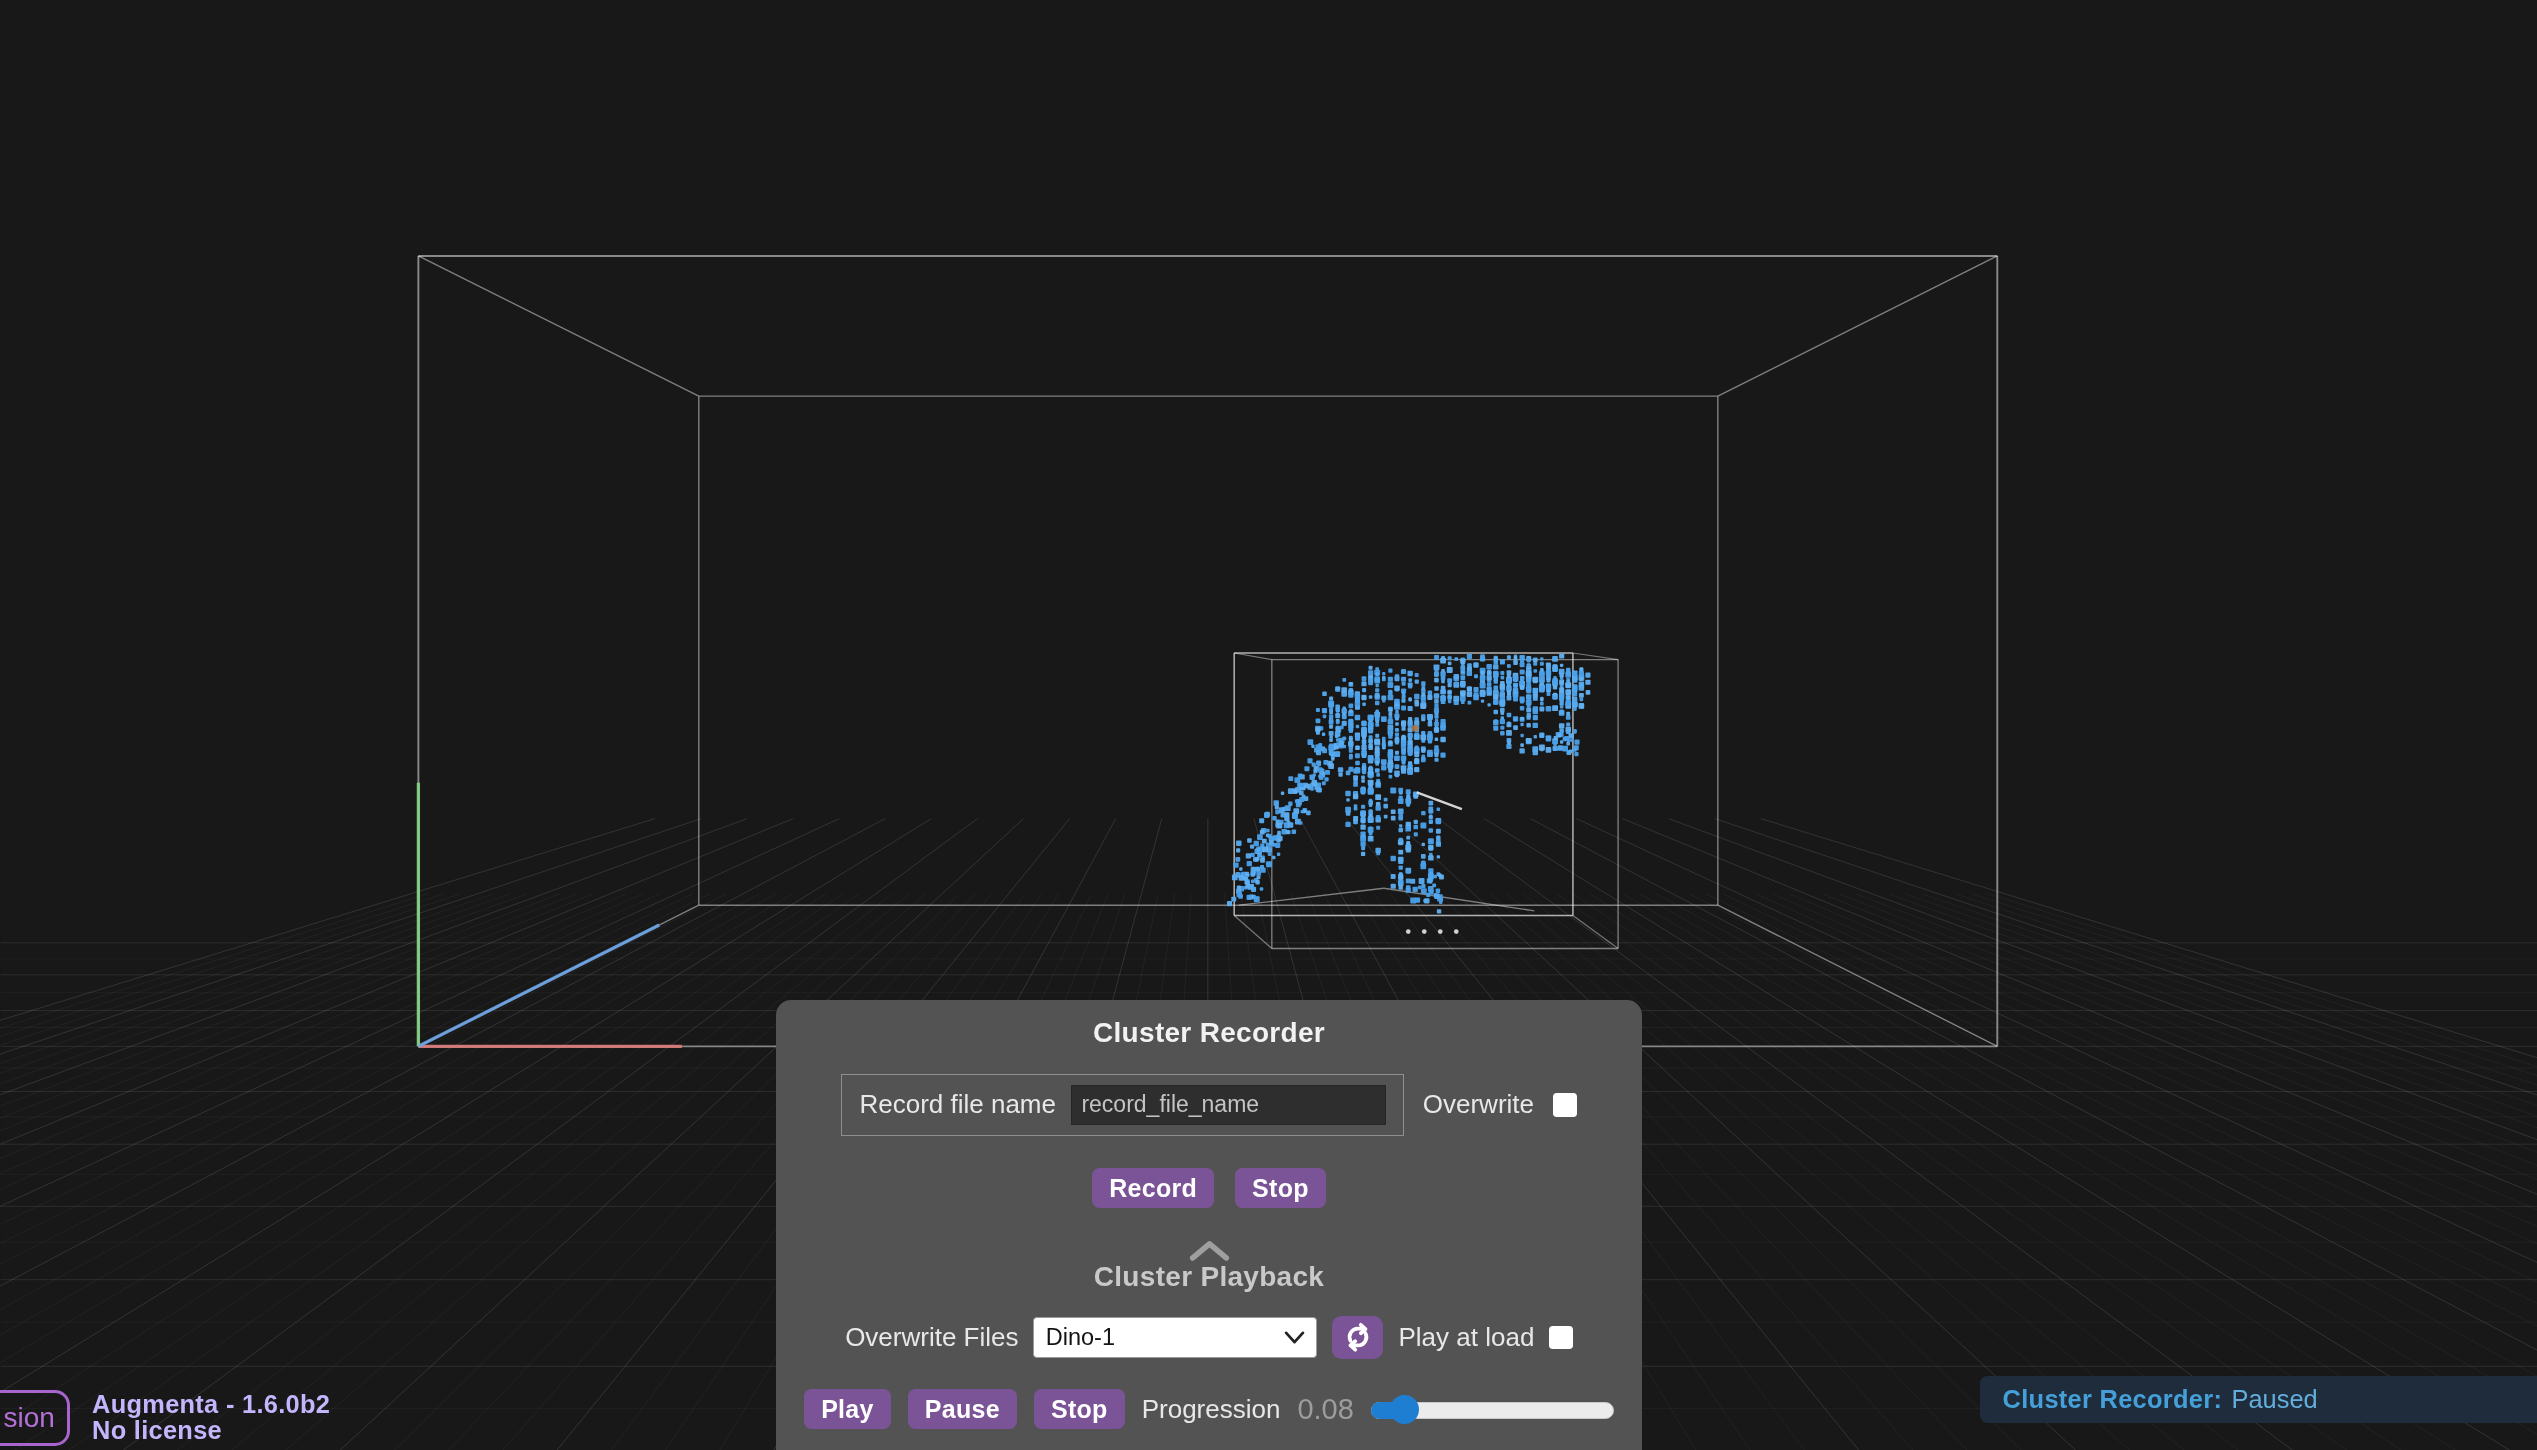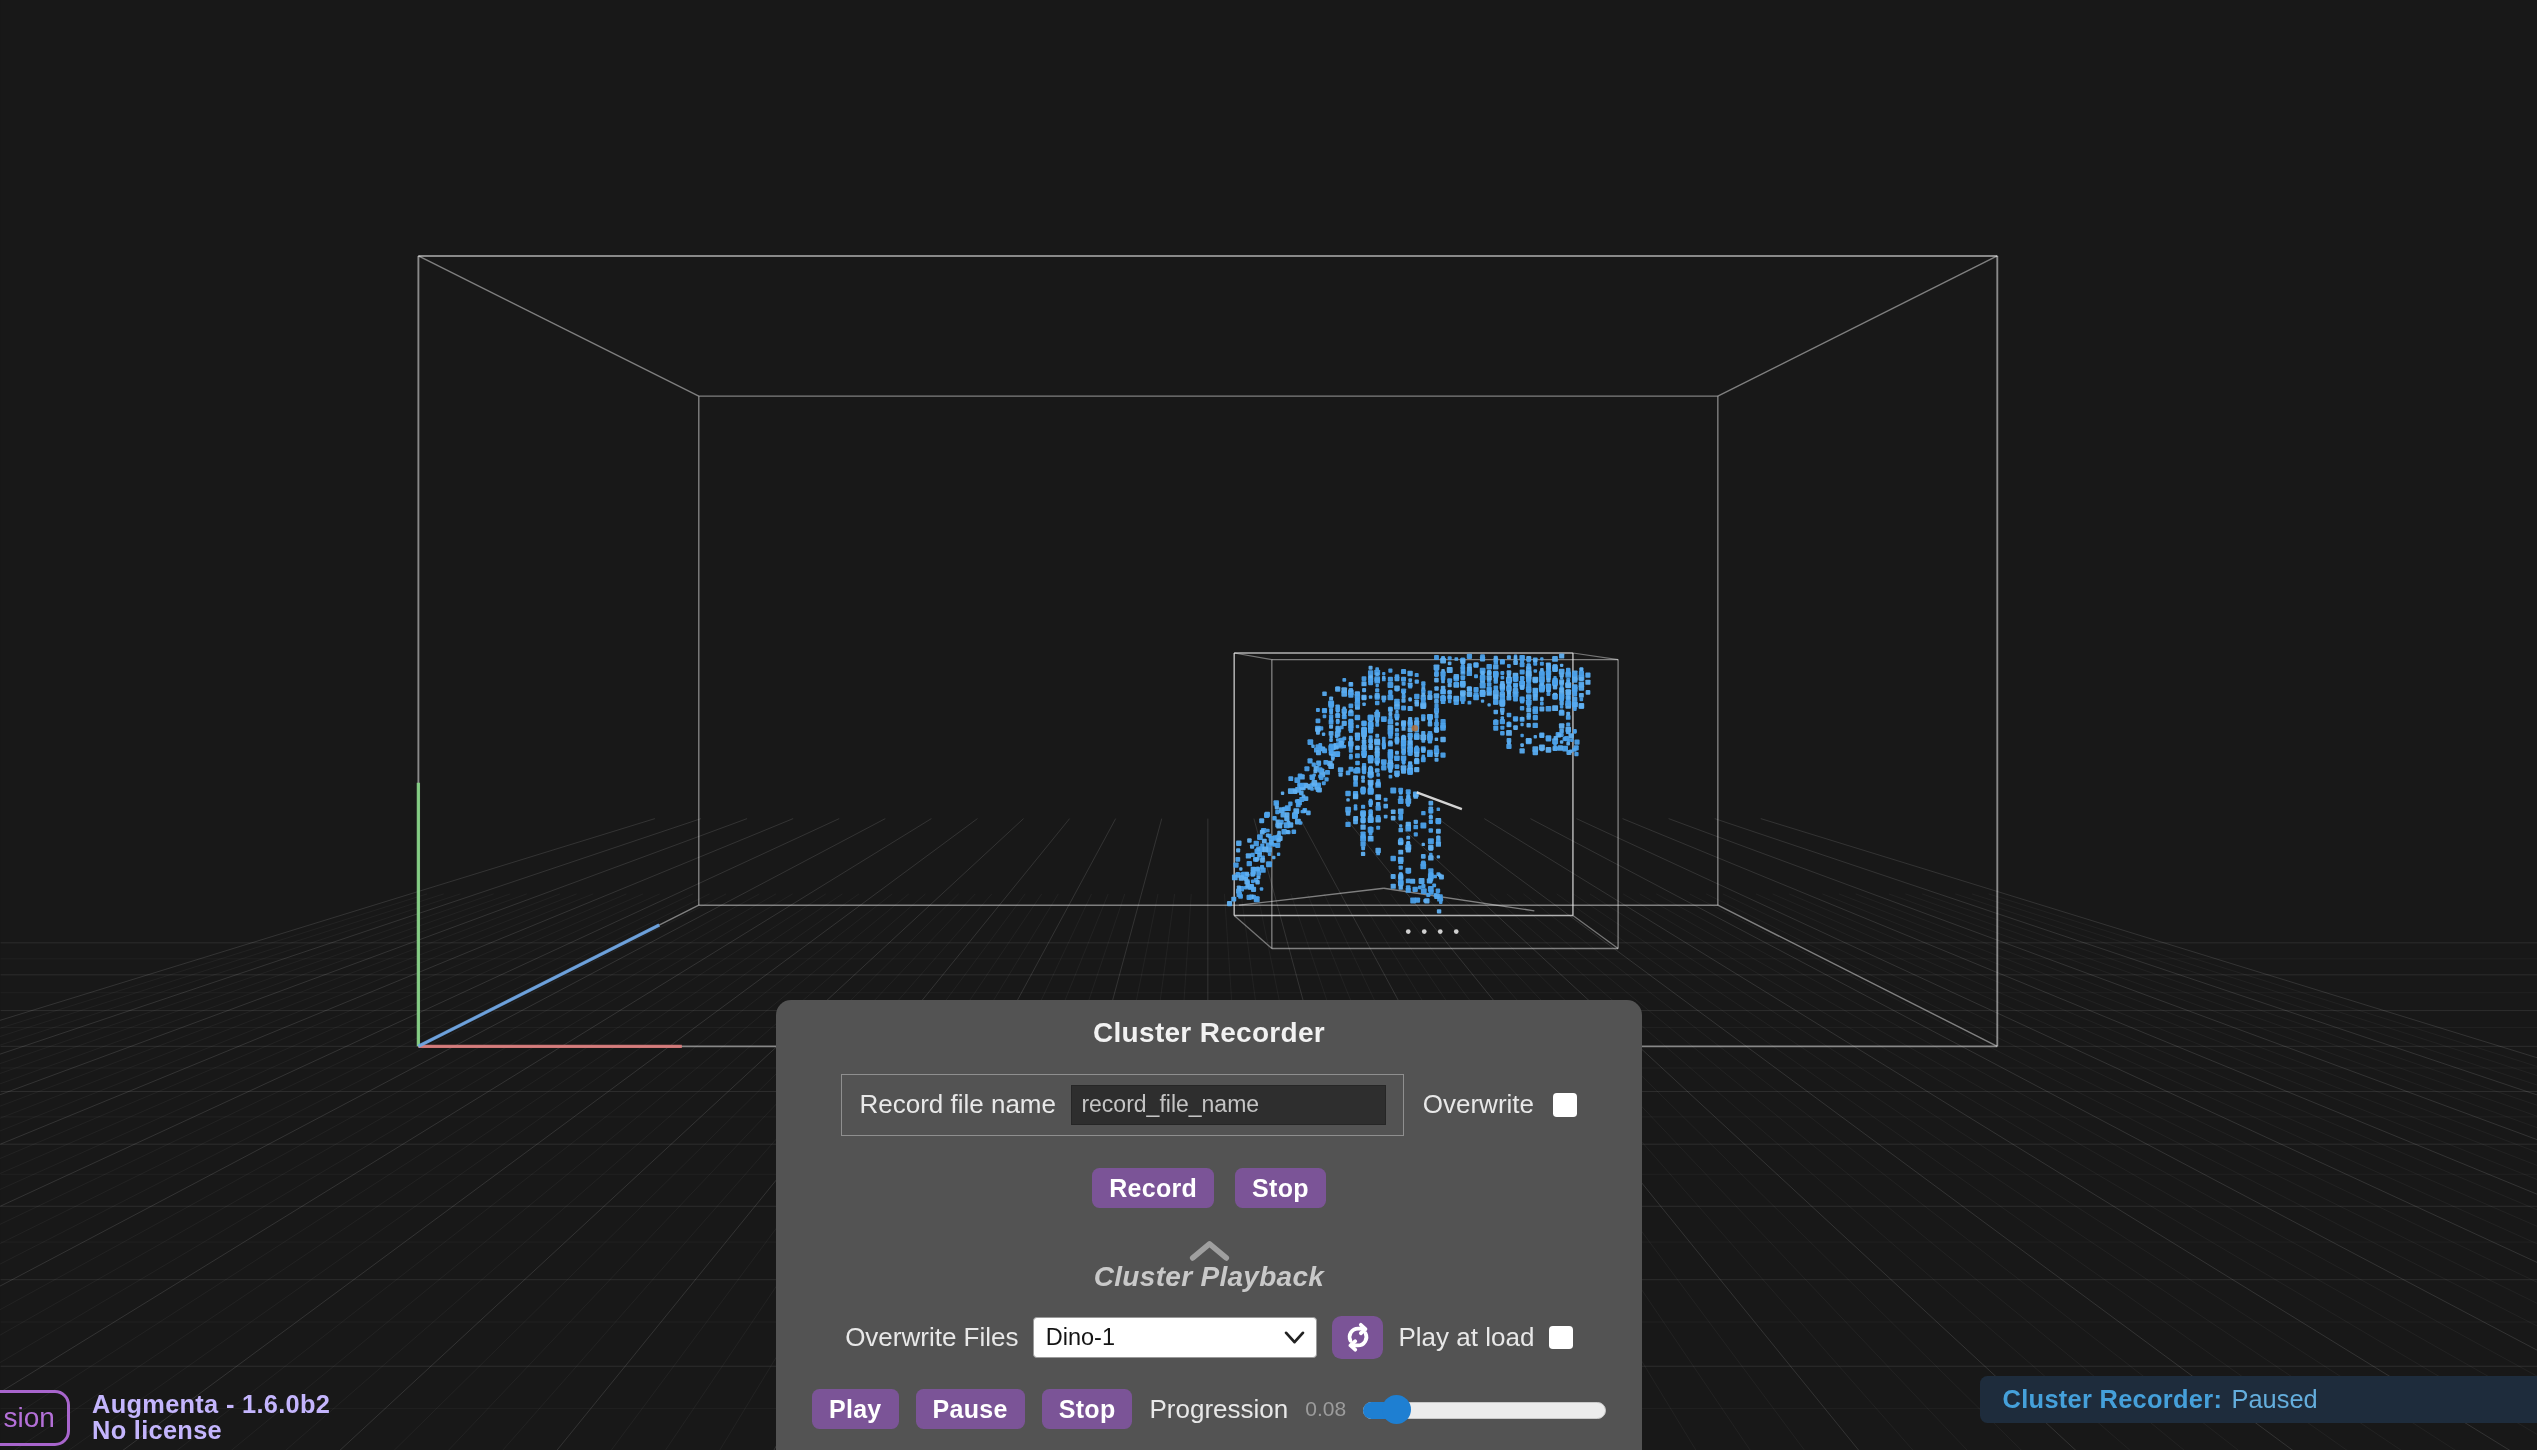--- a/index.html
+++ b/index.html
@@ -27,21 +27,21 @@
     z-index: 5;
     color: #eaeaea;
   }
   .panel-title {
     text-align: center;
     font-size: 28px;
     font-weight: bold;
     color: #f2f2f2;
     letter-spacing: 0.3px;
   }
-  .playback-title { color: #c9c9c9; margin-top: 1.9px; font-style: italic; }
+  .playback-title { color: #c9c9c9; margin-top: 1.9px; }
   .row {
     display: flex;
     align-items: center;
     justify-content: center;
   }
   .row1 { margin-top: 24.5px; gap: 19px; }
   .row2 { margin-top: 32px; gap: 21px; }
   .row3 { margin-top: 22.6px; gap: 15px; }
   .row4 { margin-top: 30px; gap: 17px; }
   .lbl { font-size: 26px; color: #e8e8e8; white-space: nowrap; }
@@ -94,21 +94,21 @@
     cursor: pointer;
   }
   .select span { font-size: 23.5px; color: #141414; }
   .refresh-btn {
     width: 51px; height: 43px;
     background: #7b5497;
     border: none; border-radius: 9.4px;
     display: flex; align-items: center; justify-content: center;
     cursor: pointer;
   }
-  .prog-val { font-size: 21px; color: #9c9c9c; }
+  .prog-val { font-size: 29px; color: #9c9c9c; }
   .slider {
     position: relative;
     width: 243px; height: 30px;
     cursor: pointer;
   }
   .slider-track {
     position: absolute; left: 0; right: 0; top: 7.5px;
     height: 15px;
     background: #ececec;
     border: 0.9px solid #c9c9c9;

